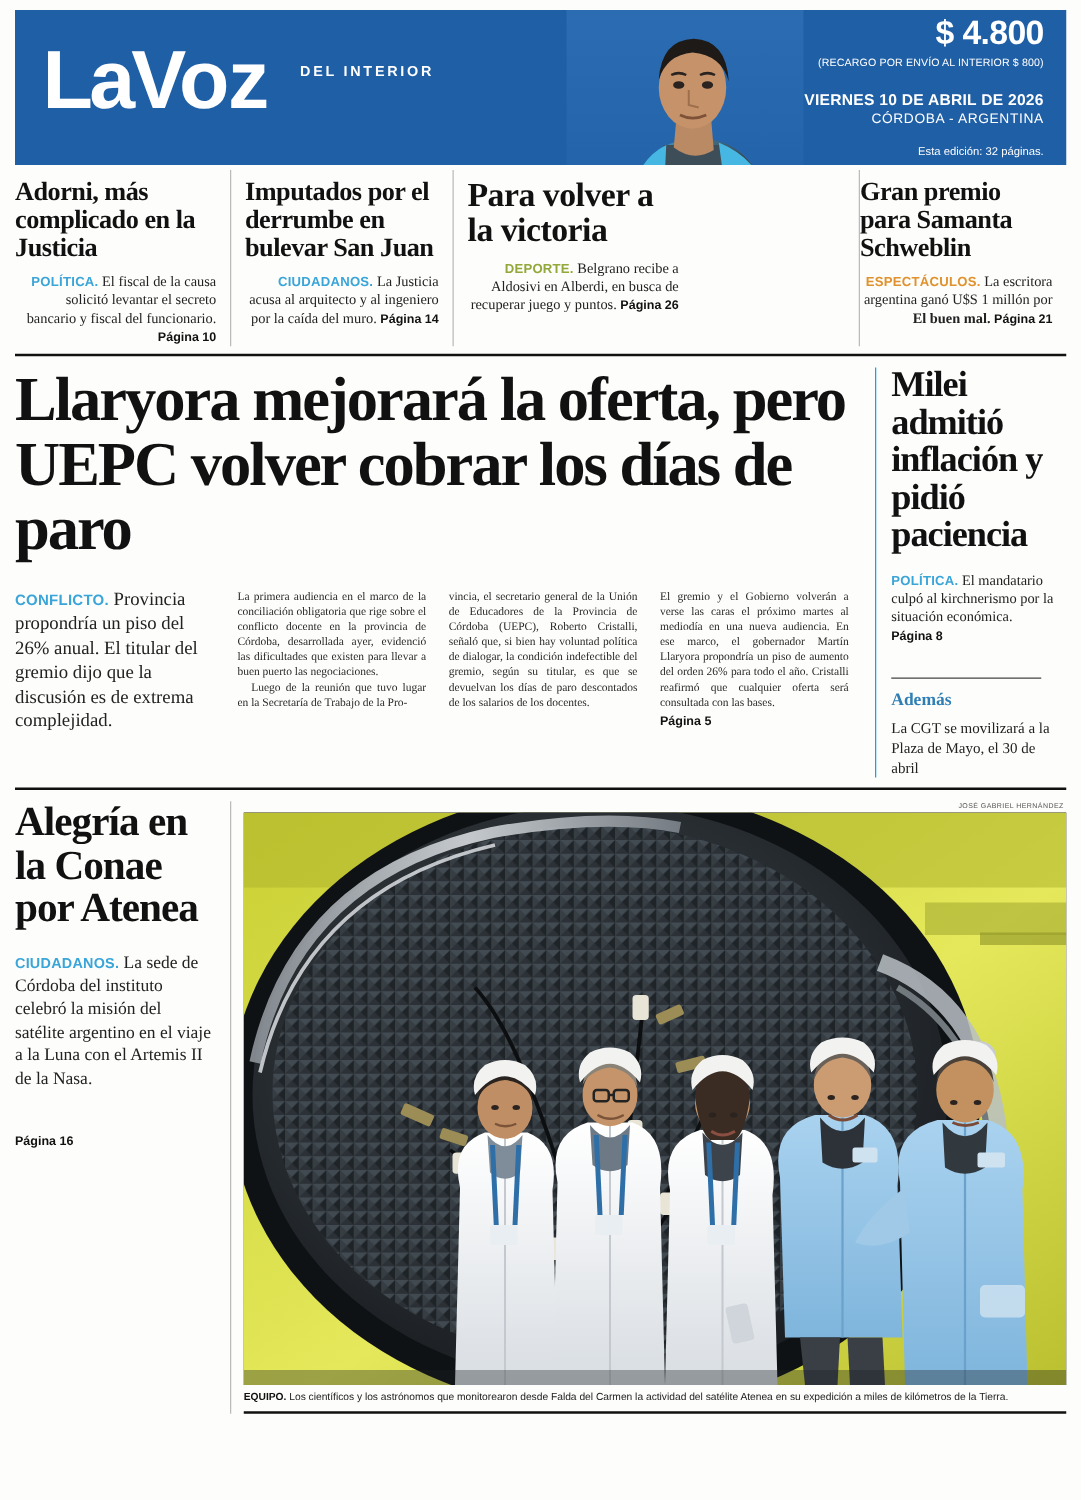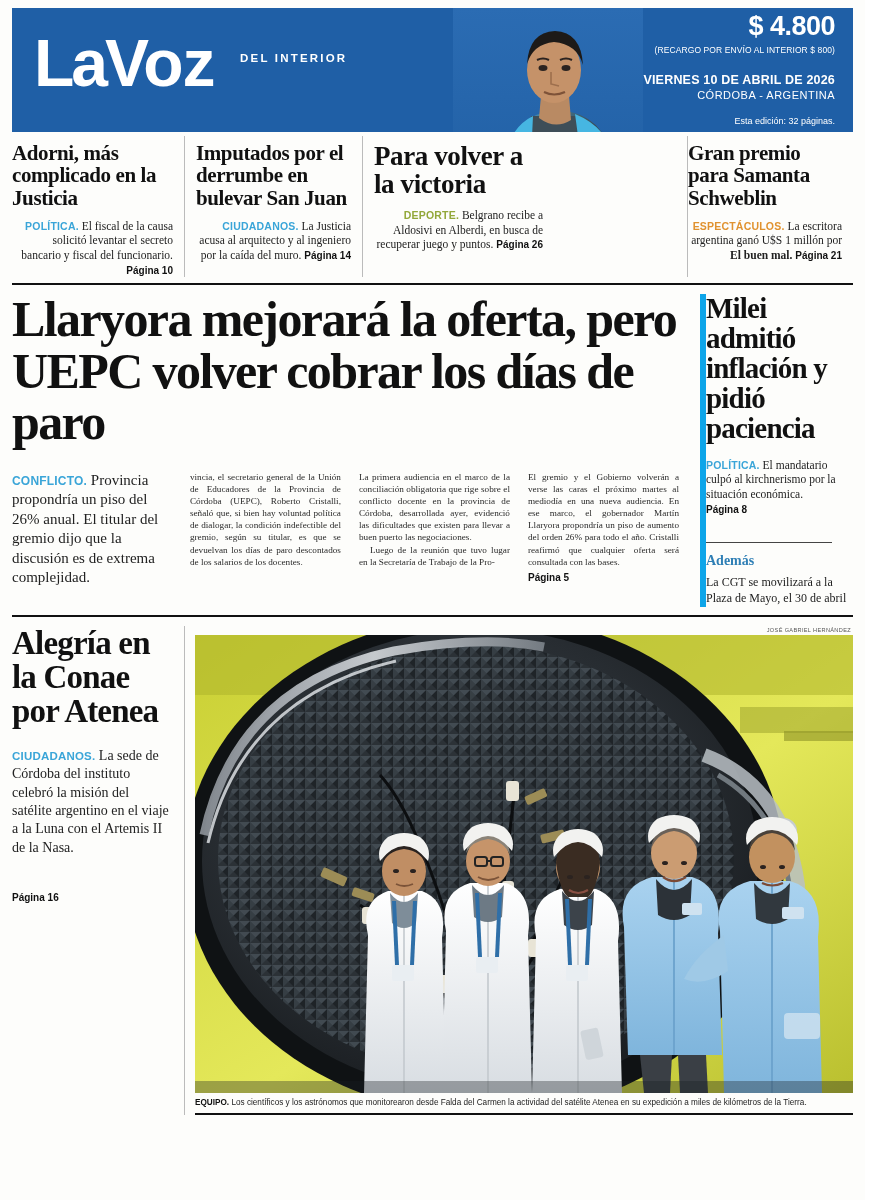--- a/index.html
+++ b/index.html
@@ -122,21 +122,22 @@
   
   .mainzone {
     display: flex;
     margin-top: 9px;
     border-bottom: 2.5px solid #111;
     padding-bottom: 8px;
   }
   .main-left { width: 688px; padding-right: 12px; }
   .main-right {
     width: 161px;
-    border-left: 6px solid #0ea5e9;
+    border-left: 1px solid #0ea5e9;
+    padding-left: 12px;
   }
   .lead-headline {
     font-family: "Liberation Serif", serif;
     font-weight: bold;
     font-size: 50px;
     line-height: 1.03;
     letter-spacing: -1.6px;
     color: #111;
   }
   .lead-cols {
@@ -344,26 +345,26 @@
 
     <div class="main-left">
       <h1 class="lead-headline">Llaryora mejorará la oferta, pero UEPC volver cobrar los días de paro</h1>
 
       <div class="lead-cols">
         <div class="lead-summary">
           <span class="kicker k-conflicto">CONFLICTO.</span><span> Provincia propondría un piso del 26% anual. El titular del gremio dijo que la discusión es de extrema complejidad.</span>
         </div>
 
         <div class="body-col">
-          <p>vincia, el secretario general de la Unión de Educadores de la Provincia de Córdoba (UEPC), Roberto Cristalli, señaló que, si bien hay voluntad política de dialogar, la condición indefectible del gremio, según su titular, es que se devuelvan los días de paro descontados de los salarios de los docentes.</p>
-        </div>
-
-        <div class="body-col">
           <p>La primera audiencia en el marco de la conciliación obligatoria que rige sobre el conflicto docente en la provincia de Córdoba, desarrollada ayer, evidenció las dificultades que existen para llevar a buen puerto las negociaciones.</p>
           <p>Luego de la reunión que tuvo lugar en la Secretaría de Trabajo de la Pro-</p>
+        </div>
+
+        <div class="body-col">
+          <p>vincia, el secretario general de la Unión de Educadores de la Provincia de Córdoba (UEPC), Roberto Cristalli, señaló que, si bien hay voluntad política de dialogar, la condición indefectible del gremio, según su titular, es que se devuelvan los días de paro descontados de los salarios de los docentes.</p>
         </div>
 
         <div class="body-col">
           <p>El gremio y el Gobierno volverán a verse las caras el próximo martes al mediodía en una nueva audiencia. En ese marco, el gobernador Martín Llaryora propondría un piso de aumento del orden 26% para todo el año. Cristalli reafirmó que cualquier oferta será consultada con las bases.</p>
           <span class="pagref">Página 5</span>
         </div>
       </div>
     </div>
 
     <div class="main-right">

